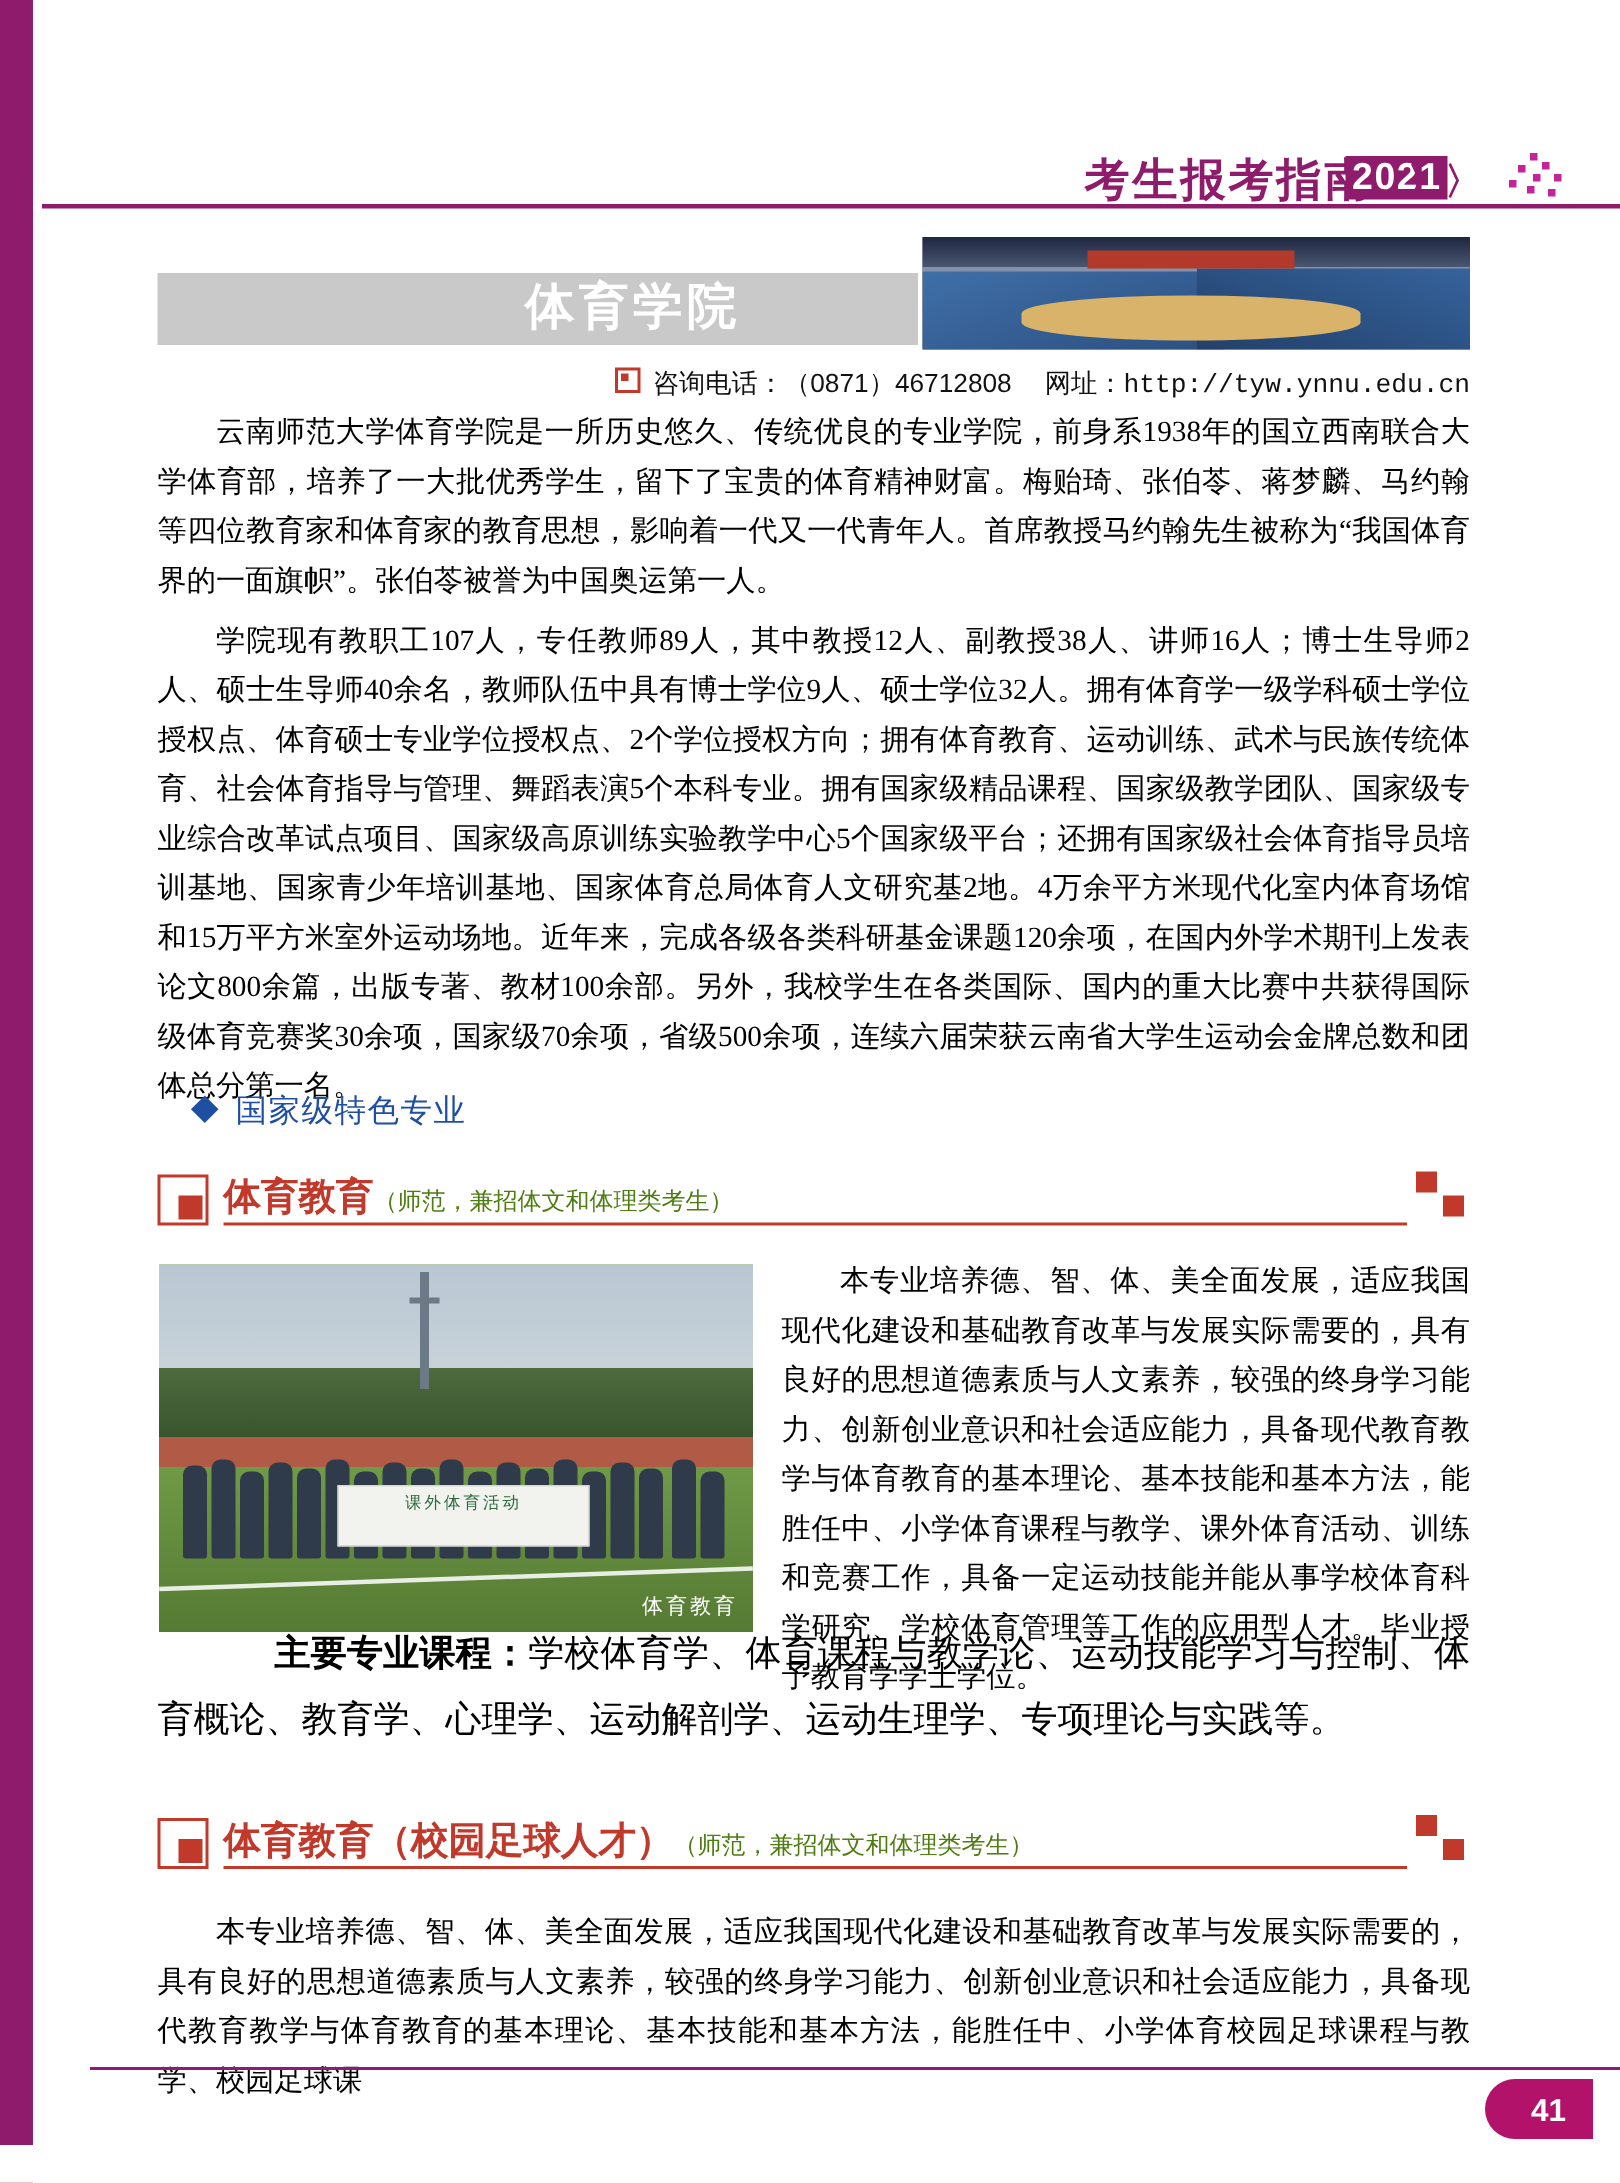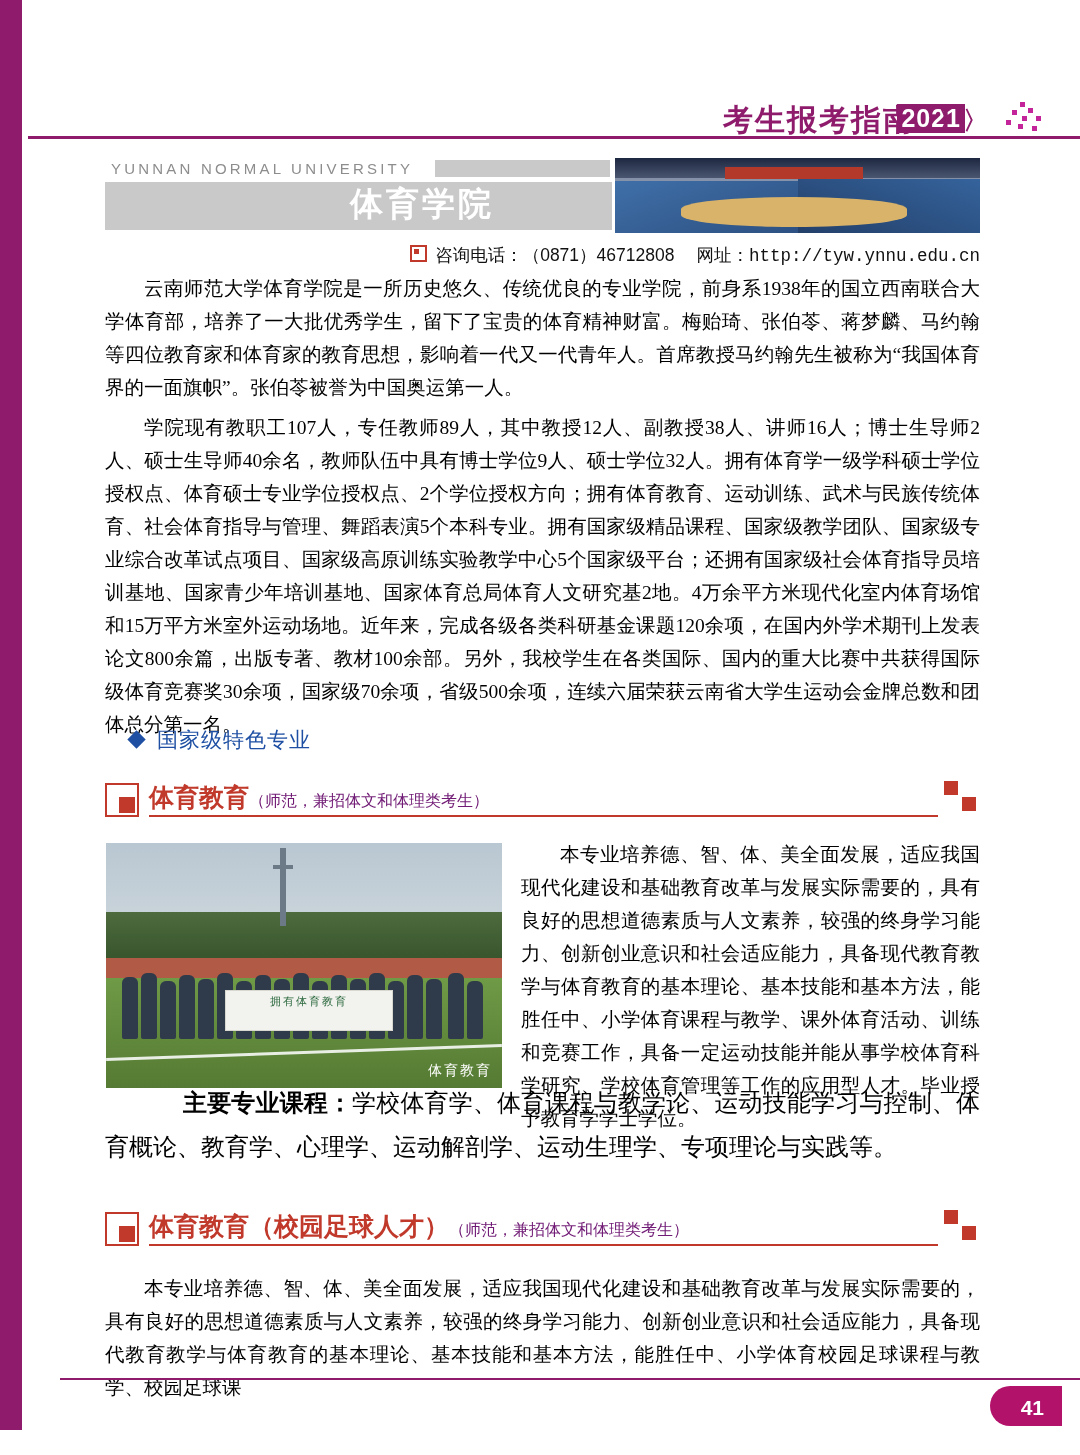--- a/index.html
+++ b/index.html
@@ -283,21 +283,21 @@
     font-family: "Liberation Sans", sans-serif;
     font-size: 25px;
     font-weight: bold;
     color: #c0392b;
     white-space: nowrap;
   }
   .major .sub {
     font-family: "Liberation Serif", serif;
     font-size: 16px;
     font-weight: normal;
-    color: #701a75;
+    color: #4d7c0f;
   }
   .major .rule {
     position: absolute;
     left: 44px;
     right: 42px;
     top: 36px;
     height: 2px;
     background: #c0392b;
   }
   .major .sq1 {
@@ -480,24 +480,20 @@
     <i style="left:20px;top:8px"></i>
     <i style="left:30px;top:14px"></i>
     <i style="left:44px;top:14px"></i>
     <i style="left:14px;top:18px"></i>
     <i style="left:26px;top:22px"></i>
     <i style="left:40px;top:24px"></i>
   </div>
   <div class="header-rule"></div>
 
   <div class="masthead">
-    <div class="mast-gray-top">
-      <div class="mast-en">YUNNAN NORMAL UNIVERSITY</div>
-      <div class="mast-en-block"></div>
-    </div>
     <div class="mast-gray"></div>
   </div>
   <div class="mast-cn">体育学院</div>
 
   <div class="mast-photo">
     <div class="sky"></div>
     <div class="roof"></div>
     <div class="stand-l"></div>
     <div class="stand-r"></div>
     <div class="banner"></div>
@@ -545,21 +541,21 @@
         <span style="left:57%;height:64px"></span>
       <span style="left:62%;height:60px"></span>
         <span style="left:67%;height:66px"></span>
         <span style="left:72%;height:58px"></span>
       <span style="left:77%;height:64px"></span>
         <span style="left:82%;height:60px"></span>
         <span style="left:88%;height:66px"></span>
       <span style="left:93%;height:58px"></span>
     </div>
     <div class="banner-cloth">
-      <div class="bt">拥有体育教育</div>
+      <div class="bt">课外体育活动</div>
     </div>
     <div class="photo-caption">体育教育</div>
   </div>
 
   <div class="col-right">本专业培养德、智、体、美全面发展，适应我国现代化建设和基础教育改革与发展实际需要的，具有良好的思想道德素质与人文素养，较强的终身学习能力、创新创业意识和社会适应能力，具备现代教育教学与体育教育的基本理论、基本技能和基本方法，能胜任中、小学体育课程与教学、课外体育活动、训练和竞赛工作，具备一定运动技能并能从事学校体育科学研究、学校体育管理等工作的应用型人才。毕业授予教育学学士学位。</div>
 
   <div class="courses">
     <b>主要专业课程：</b><span>学校体育学、体育课程与教学论、运动技能学习与控制、体育概论、教育学、心理学、运动解剖学、运动生理学、专项理论与实践等。</span>
   </div>
 

